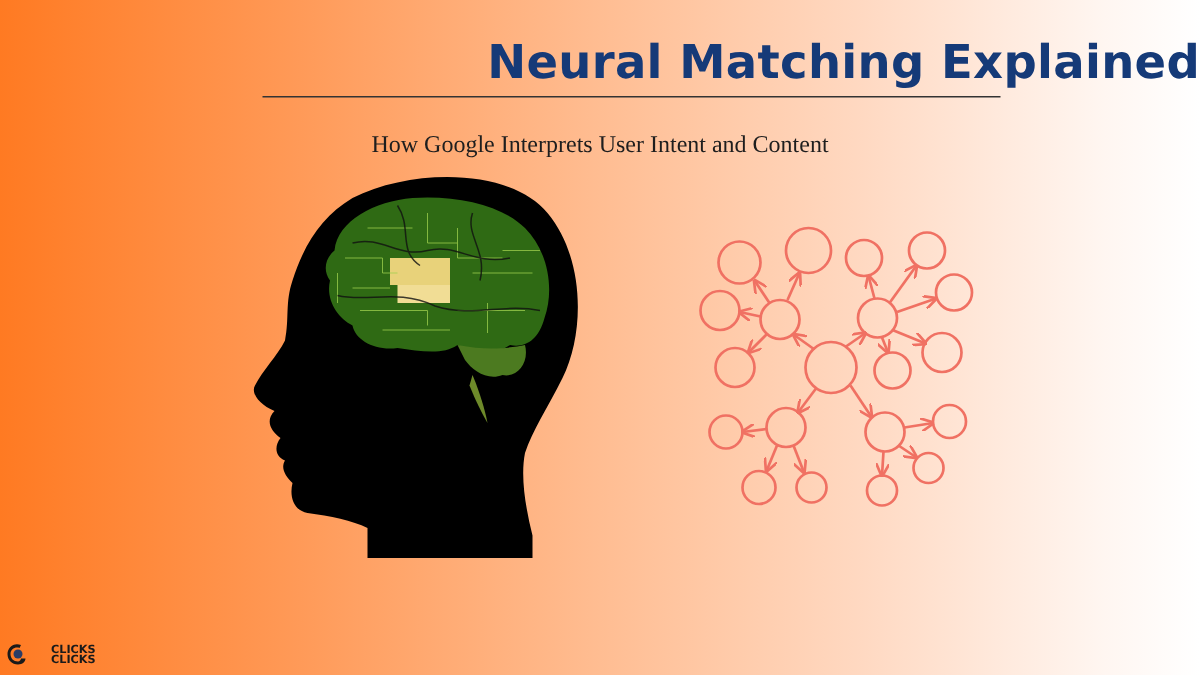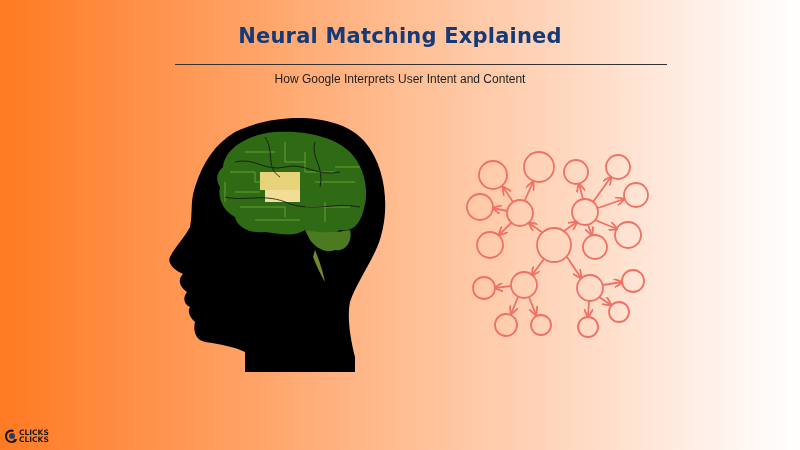--- a/index.html
+++ b/index.html
@@ -2,34 +2,34 @@
 <html><head>
 <meta charset="utf-8">
 <style>
   html, body { margin:0; padding:0; }
   body {
     width:800px; height:450px; overflow:hidden; position:relative;
     background: linear-gradient(90deg, #ff7a22 0%, #ff9a58 25%, #ffbd92 50%, #ffd9c2 72%, #fff6f1 92%, #ffffff 100%);
     font-family: "DejaVu Sans", sans-serif;
   }
   .title {
-    position:absolute; left:0; right:0; top:24px; text-align:center;
+    position:absolute; left:0; right:0; top:24px; text-align:right;
     font-family:"DejaVu Sans", sans-serif; font-weight:bold;
-    font-size:21px; color:#153a78; letter-spacing:0.2px;
+    font-size:31px; color:#153a78; letter-spacing:0.2px;
   }
   .rule {
     position:absolute; left:175px; width:492px; top:64px; height:1px; background:#333;
   }
   .subtitle {
-    position:absolute; left:0; right:0; top:72px; text-align:center;
-    font-family:Liberation Sans, sans-serif; font-size:12px; color:#1e1e1e;
+    position:absolute; left:0; right:0; top:88px; text-align:center;
+    font-family:Liberation Serif, serif; font-size:16px; color:#1e1e1e;
   }
   .head { position:absolute; left:165px; top:112px; width:230px; height:260px; }
   .network { position:absolute; left:455px; top:145px; width:205px; height:195px; }
-  .logo { position:absolute; left:4px; top:428px; display:flex; align-items:center; gap:1px; }
+  .logo { position:absolute; left:4px; top:428px; display:flex; align-items:center; gap:16px; }
   .logo-text {
     font-family:"DejaVu Sans", sans-serif; font-weight:bold; font-size:7.5px;
     line-height:7.5px; color:#1a1a1a;
   }
 </style>
 </head>
 <body>
 
 <div class="title">Neural Matching Explained</div>
 <div class="rule"></div>

